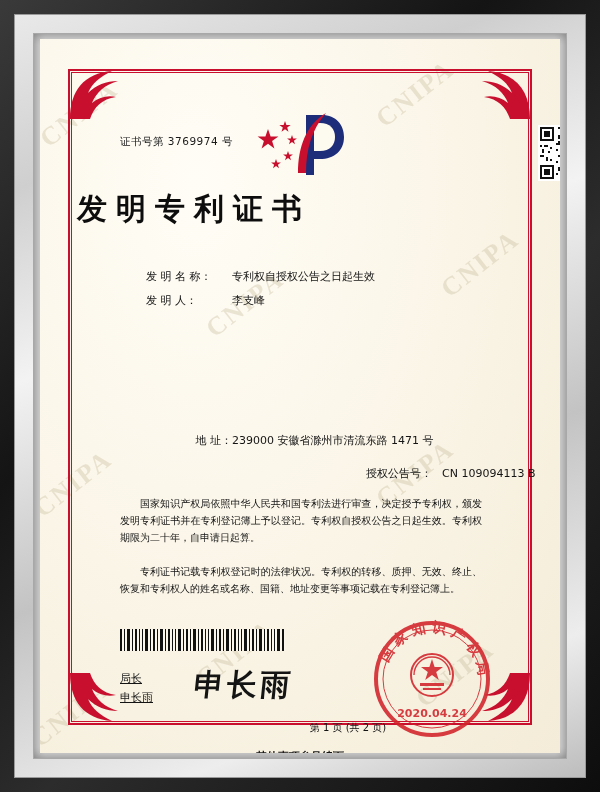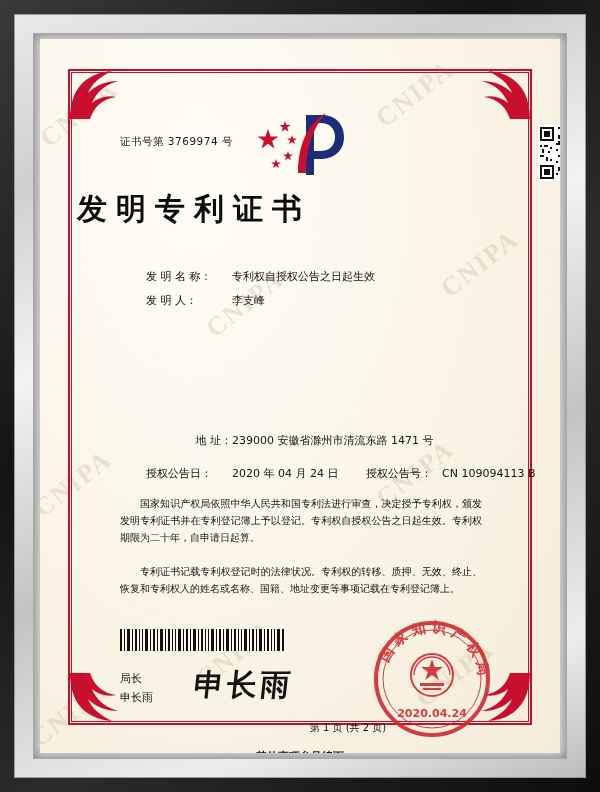--- a/index.html
+++ b/index.html
@@ -191,20 +191,21 @@
   }
 
   
   #director {
     position: absolute;
     left: 52px; top: 600px;
     font-family: "DejaVu Sans", sans-serif;
     font-size: 11px;
     line-height: 19px;
     color: #141414;
+    text-decoration: underline;
   }
   #signature {
     position: absolute;
     left: 126px; top: 596px;
     font-family: "DejaVu Serif", serif;
     font-size: 30px;
     font-weight: bold;
     color: #141414;
     letter-spacing: 3px;
     transform: skewX(-6deg);
@@ -383,23 +384,20 @@
 
       <div class="field" id="f-name">
         <span class="lbl">发 明 名 称：</span><span class="val">专利权自授权公告之日起生效</span>
       </div>
       <div class="field" id="f-inv">
         <span class="lbl">发 明 人：</span><span class="val">李支峰</span>
       </div>
       <div class="field" id="f-addr">
         <span class="lbl">地        址：</span><span class="val">239000 安徽省滁州市清流东路 1471 号</span>
       </div>
-      <div class="field" id="f-grant">
-        <span class="lbl">授权公告日：</span><span class="val">2020 年 04 月 24 日</span>
-      </div>
       <div class="field" id="f-grantno">
         <span class="lbl" style="width:76px">授权公告号：</span><span class="val">CN 109094113 B</span>
       </div>
 
       <div class="para" id="p2">专利证书记载专利权登记时的法律状况。专利权的转移、质押、无效、终止、恢复和专利权人的姓名或名称、国籍、地址变更等事项记载在专利登记簿上。</div>
       <div class="para" id="p1">国家知识产权局依照中华人民共和国专利法进行审查，决定授予专利权，颁发发明专利证书并在专利登记簿上予以登记。专利权自授权公告之日起生效。专利权期限为二十年，自申请日起算。</div>
 
       <div id="barcode">
         <svg width="165" height="22" viewBox="0 0 165 22" shape-rendering="crispEdges">
           <rect width="165" height="22" fill="#fbf6e9"></rect>

